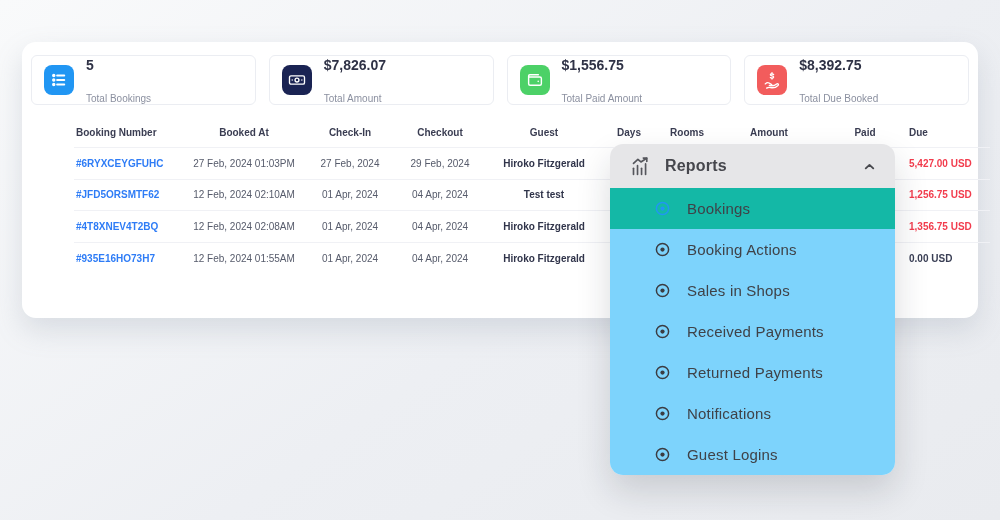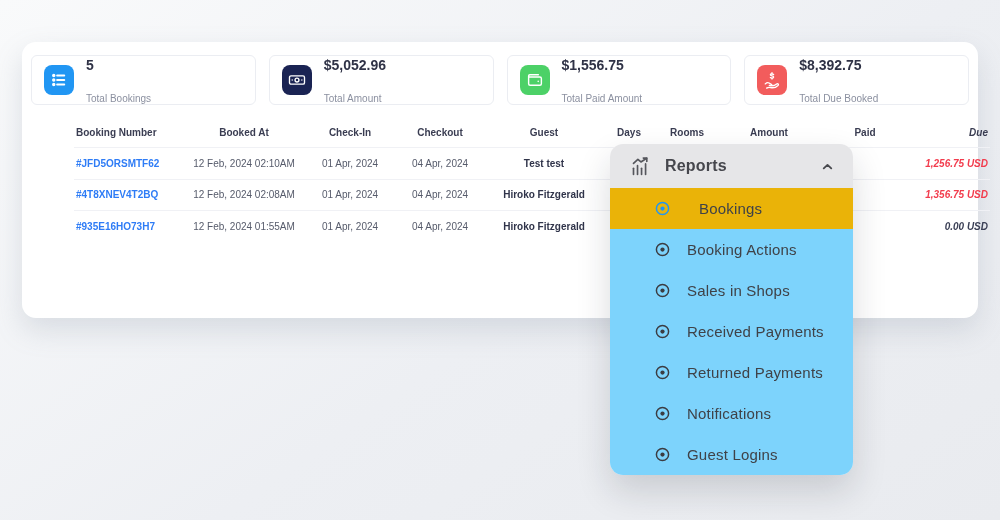--- a/index.html
+++ b/index.html
@@ -21,37 +21,37 @@
   .stat-icon svg { width:18px; height:18px; }
   .stat-value { font-size:14px; font-weight:700; color:#2f3246; line-height:16px; }
   .stat-label { font-size:10px; color:#8b90a0; margin-top:20px; }
 
   
   .table-wrap { margin:18px 20px 0 20px; }
   table { width:916px; border-collapse:collapse; table-layout:fixed;margin-left:32px; }
   th { font-size:10px; font-weight:700; color:#3a3d52; padding:4px 2px 9px 2px; white-space:nowrap; }
   td { font-size:10px; color:#565b6b; padding:0 2px; height:31.5px; white-space:nowrap; overflow:hidden; }
   tbody tr { border-top:1px solid #f0f1f5; }
-  .al { text-align:left; } .ac { text-align:center; } .ar { text-align:right;font-style:italic; }
+  .al { text-align:left; } .ac { text-align:center; } .ar { text-align:left; }
   td.bn a { color:#2e7cf6; font-weight:600; text-decoration:none; }
   td.guest { font-weight:700; color:#30344a; }
   td.due { font-weight:700; }
   td.due.red { color:#f23c4d; }
   td.due.dark { color:#3a3f55; }
 
   
-  .dropdown { position:absolute; left:610px; top:144px; width:243px; background:#fff;
+  .dropdown { position:absolute; left:610px; top:144px; width:285px; background:#fff;
               border-radius:13px; box-shadow:0 16px 34px rgba(25,30,45,.16); z-index:5; overflow:hidden; }
   .dd-header { display:flex; align-items:center; height:44px; background:#e6e6e8;
                padding:0 18px 0 20px; cursor:pointer; }
   .dd-header .chart-ic { width:21px; height:21px; margin-right:14px; display:flex; align-items:center; }
   .dd-title { font-size:16px; font-weight:600; color:#46474d; letter-spacing:.2px; flex:1; }
   .dd-chevron { width:15px; height:15px; display:flex; align-items:center; }
   .dd-item { display:flex; align-items:center; height:41px; padding-left:44px; cursor:pointer; background:#7dd3fc; }
-  .dd-item.active { background:#eab308;gap:12px; }
+  .dd-item.active { background:#14b8a6; }
   .dd-item .bullseye { width:17px; height:17px; margin-right:16px; color:#3b3c42; display:flex; }
   .dd-item.active .bullseye { color:#2196f3; }
   .dd-item .dd-label { font-size:15px; color:#3f4248; letter-spacing:.2px; }
 </style>
 </head>
 <body>
 
 <div class="page">
 
   <div class="main-card">
@@ -76,21 +76,21 @@
         <div class="stat-card">
           <span class="stat-icon" style="background: rgb(26, 35, 83);">
             <svg viewBox="0 0 24 24" fill="none" stroke="#fff" stroke-width="1.8" stroke-linecap="round">
               <rect x="2" y="6.5" width="20" height="11" rx="2"></rect>
               <circle cx="12" cy="12" r="2.6"></circle>
               <line x1="5.6" y1="12" x2="5.7" y2="12"></line>
               <line x1="18.4" y1="12" x2="18.5" y2="12"></line>
             </svg>
           </span>
           <div>
-            <div class="stat-value">$5,052.96</div>
+            <div class="stat-value">$7,826.07</div>
             <div class="stat-label">Total Amount</div>
           </div>
         </div>
         <div class="stat-card">
           <span class="stat-icon" style="background: rgb(76, 209, 103);">
             <svg viewBox="0 0 24 24" fill="none" stroke="#fff" stroke-width="1.9" stroke-linecap="round">
               <path d="M3.5 6.5 V17 a2 2 0 0 0 2 2 h13 a2 2 0 0 0 2-2 v-7 a2 2 0 0 0-2-2 H5 a1.5 1.5 0 0 1 0-3 h11.5"></path>
               <circle cx="16.3" cy="13.8" r="1.1" fill="#fff" stroke="none"></circle>
             </svg>
           </span>
@@ -136,20 +136,32 @@
               <th class="ac">Guest</th>
               <th class="ac">Days</th>
               <th class="ac">Rooms</th>
               <th class="ac">Amount</th>
               <th class="ac">Paid</th>
               <th class="ar">Due</th>
             </tr>
           </thead>
         <tbody id="tbody">
             <tr>
+              <td class="al bn"><a href="#">#6RYXCEYGFUHC</a></td>
+              <td class="ac">27 Feb, 2024 01:03PM</td>
+              <td class="ac">27 Feb, 2024</td>
+              <td class="ac">29 Feb, 2024</td>
+              <td class="ac guest">Hiroko Fitzgerald</td>
+              <td class="ac">2</td>
+              <td class="ac"></td>
+              <td class="ac"></td>
+              <td class="ac"></td>
+              <td class="ar due red">5,427.00 USD</td>
+            </tr>
+            <tr>
               <td class="al bn"><a href="#">#JFD5ORSMTF62</a></td>
               <td class="ac">12 Feb, 2024 02:10AM</td>
               <td class="ac">01 Apr, 2024</td>
               <td class="ac">04 Apr, 2024</td>
               <td class="ac guest">Test test</td>
               <td class="ac">3</td>
               <td class="ac"></td>
               <td class="ac"></td>
               <td class="ac"></td>
               <td class="ar due red">1,256.75 USD</td>

